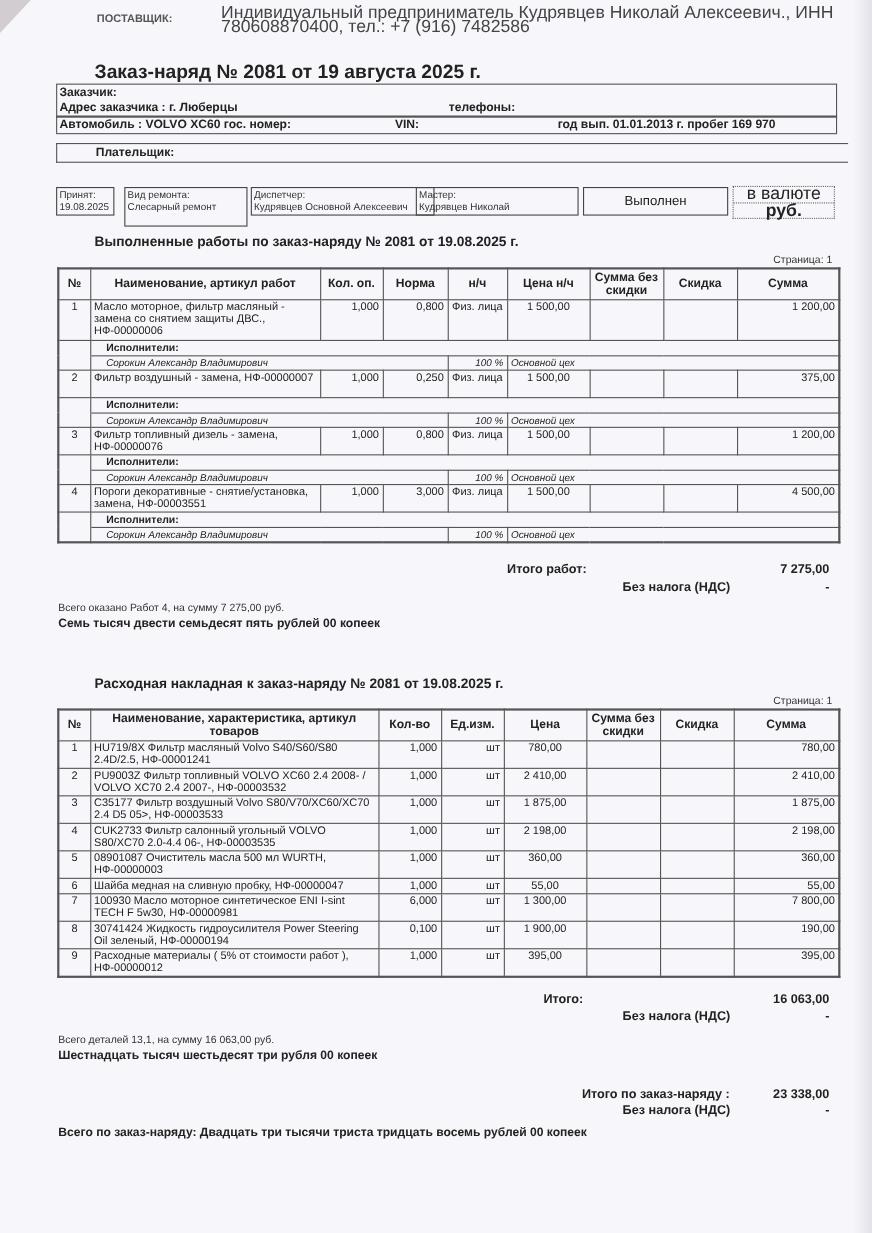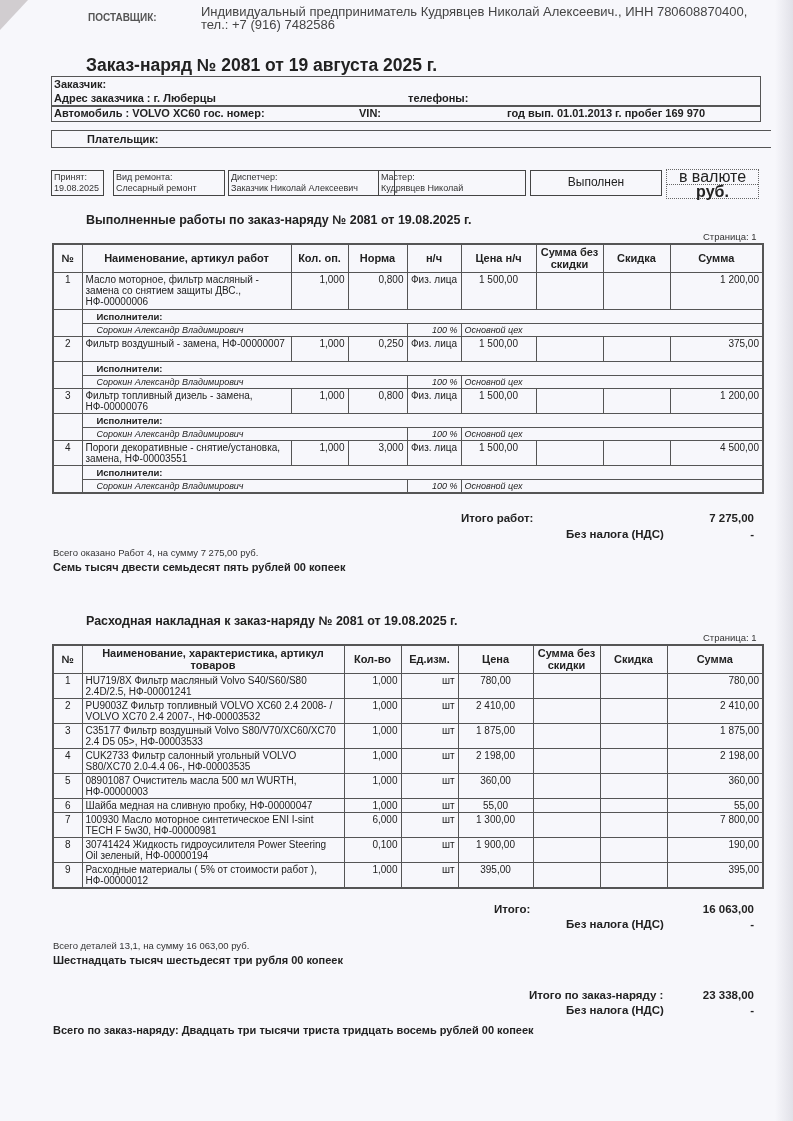--- a/index.html
+++ b/index.html
@@ -8,21 +8,21 @@
     background:#f7f7fb;
     font-family:"Liberation Sans", sans-serif; color:#2a2a2a;
   }
   .abs { position:absolute; }
   .shadow-right { position:absolute; right:0; top:0; width:18px; height:1121px;
     background:linear-gradient(to right, rgba(247,247,251,0), rgba(225,225,232,1)); }
   .corner { position:absolute; left:0; top:0; width:0; height:0;
     border-top:30px solid #b8b0b4; border-right:28px solid transparent; opacity:.6; }
 
   .supplier-label { left:88px; top:12px; font-size:10px; font-weight:bold; color:#555; }
-  .supplier-text { left:201px; top:5px; font-size:13px; color:#444; width:560px; line-height:13px; }
+  .supplier-text { left:201px; top:5px; font-size:16px; color:#444; width:560px; line-height:13px; }
   .title { left:86px; top:55px; font-size:17.5px; font-weight:bold; color:#222; }
 
   .box { position:absolute; border:1.5px solid #555; box-sizing:border-box; }
   .lbl { position:absolute; font-size:11px; font-weight:bold; color:#222; white-space:nowrap; }
   .hline { position:absolute; height:1.5px; background:#555; }
 
   .small-box { position:absolute; border:1.5px solid #444; box-sizing:border-box; font-size:9px; line-height:11px; padding:1px 2px; color:#333; white-space:nowrap; overflow:hidden; }
   .status-box { position:absolute; border:1.5px solid #444; box-sizing:border-box; font-size:12px; font-weight:normal; text-align:center; color:#222; }
   .currency-box { position:absolute; border:1px dotted #666; box-sizing:border-box; text-align:center; font-size:16px; color:#222; }
 
@@ -67,27 +67,27 @@
 <div class="lbl" style="left:359px; top:107px;">VIN:</div>
 <div class="lbl" style="left:507px; top:107px;">год вып. 01.01.2013 г. пробег 169 970</div>
 
 <div class="box" style="left:51px; top:130px; width:720px; height:18px; border-right:none;"></div>
 <div class="lbl" style="left:87px; top:133px;">Плательщик:</div>
 
 <div class="small-box" style="left:51px; top:170px; width:53px; height:26px;">
   <div>Принят:</div>
   <div>19.08.2025</div>
 </div>
-<div class="small-box" style="left:113px; top:170px; width:112px; height:26px;">
+<div class="small-box" style="left:113px; top:170px; width:112px; height:36px;">
   <div>Вид ремонта:</div>
   <div>Слесарный ремонт</div>
 </div>
 <div class="small-box" style="left:228px; top:170px; width:167px; height:26px;">
   <div>Диспетчер:</div>
-  <div>Заказчик Николай Алексеевич</div>
+  <div>Кудрявцев Основной Алексеевич</div>
 </div>
 <div class="small-box" style="left:378px; top:170px; width:148px; height:26px;">
   <div>Мастер:</div>
   <div>Кудрявцев Николай</div>
 </div>
 <div class="status-box" style="left:530px; top:170px; width:132px; height:26px; line-height:23px;">Выполнен</div>
 <div class="currency-box" style="left:666px; top:169px; width:93px; height:30px;">
   <div style="border-bottom:1px dotted #666; line-height:14px;">в валюте</div>
   <div style="font-weight:bold; line-height:14px;">руб.</div>
 </div>

